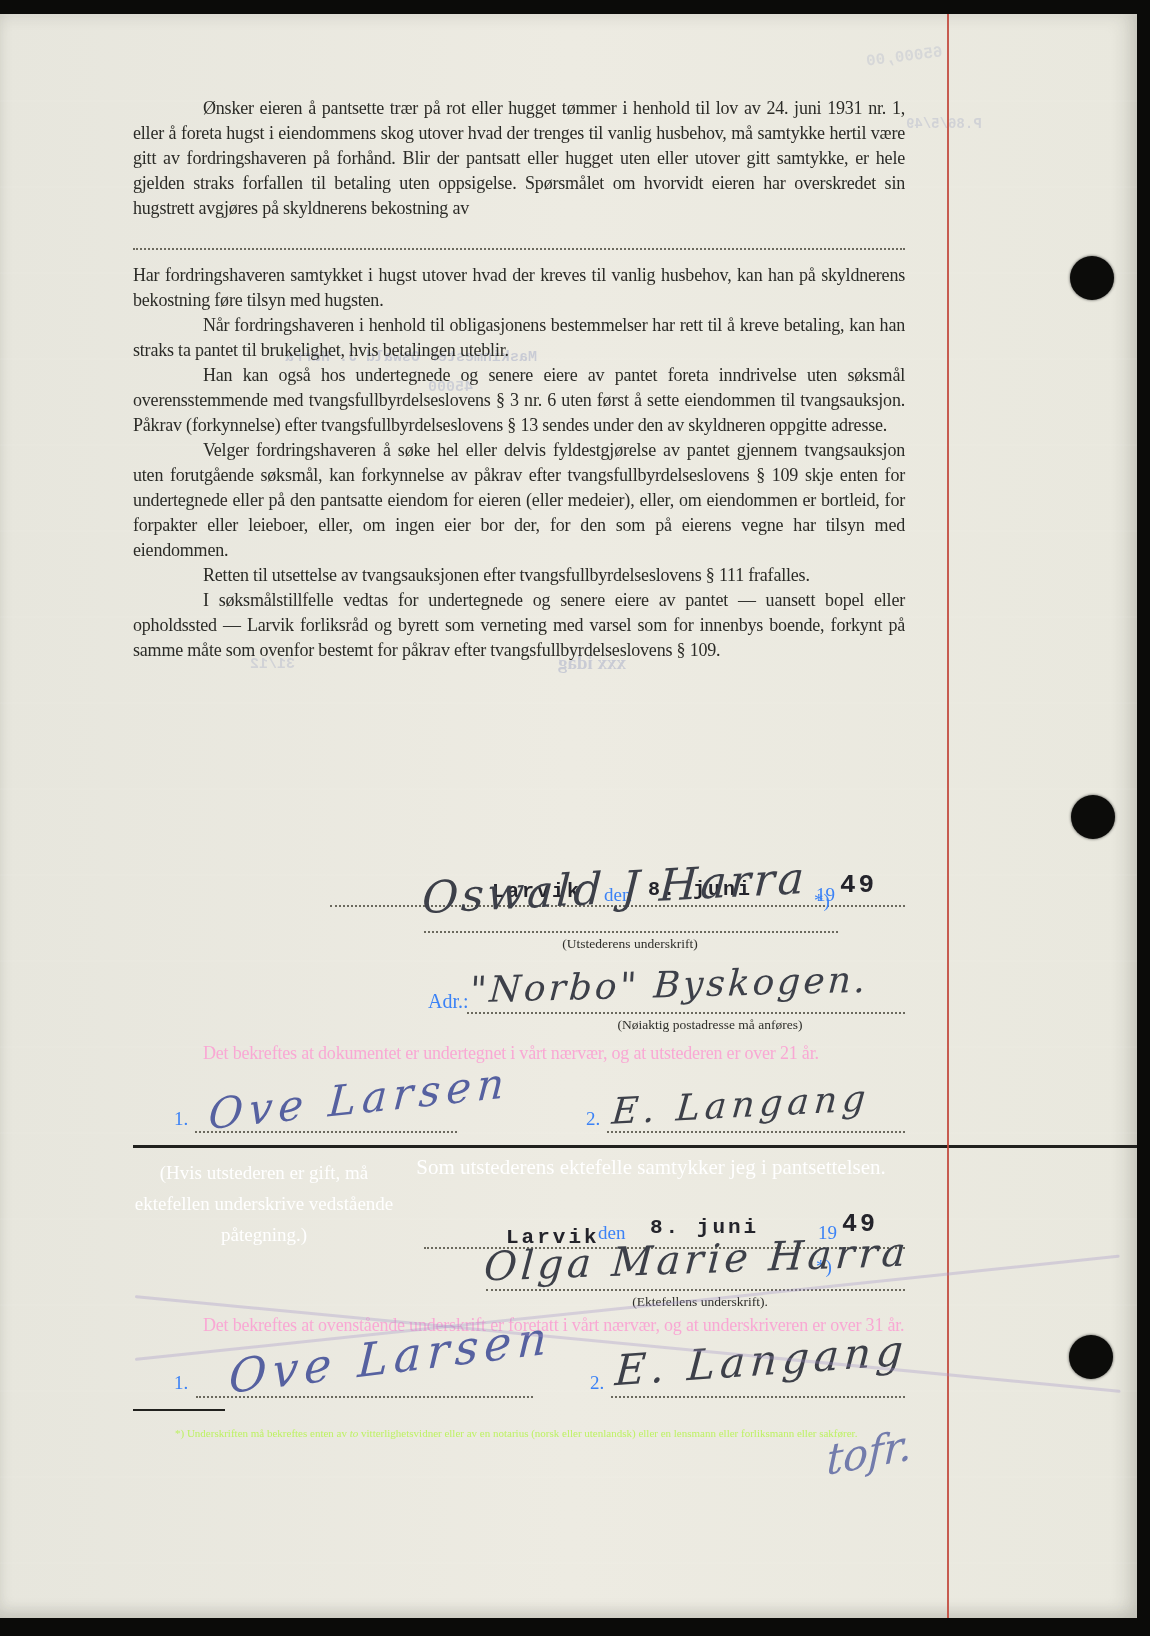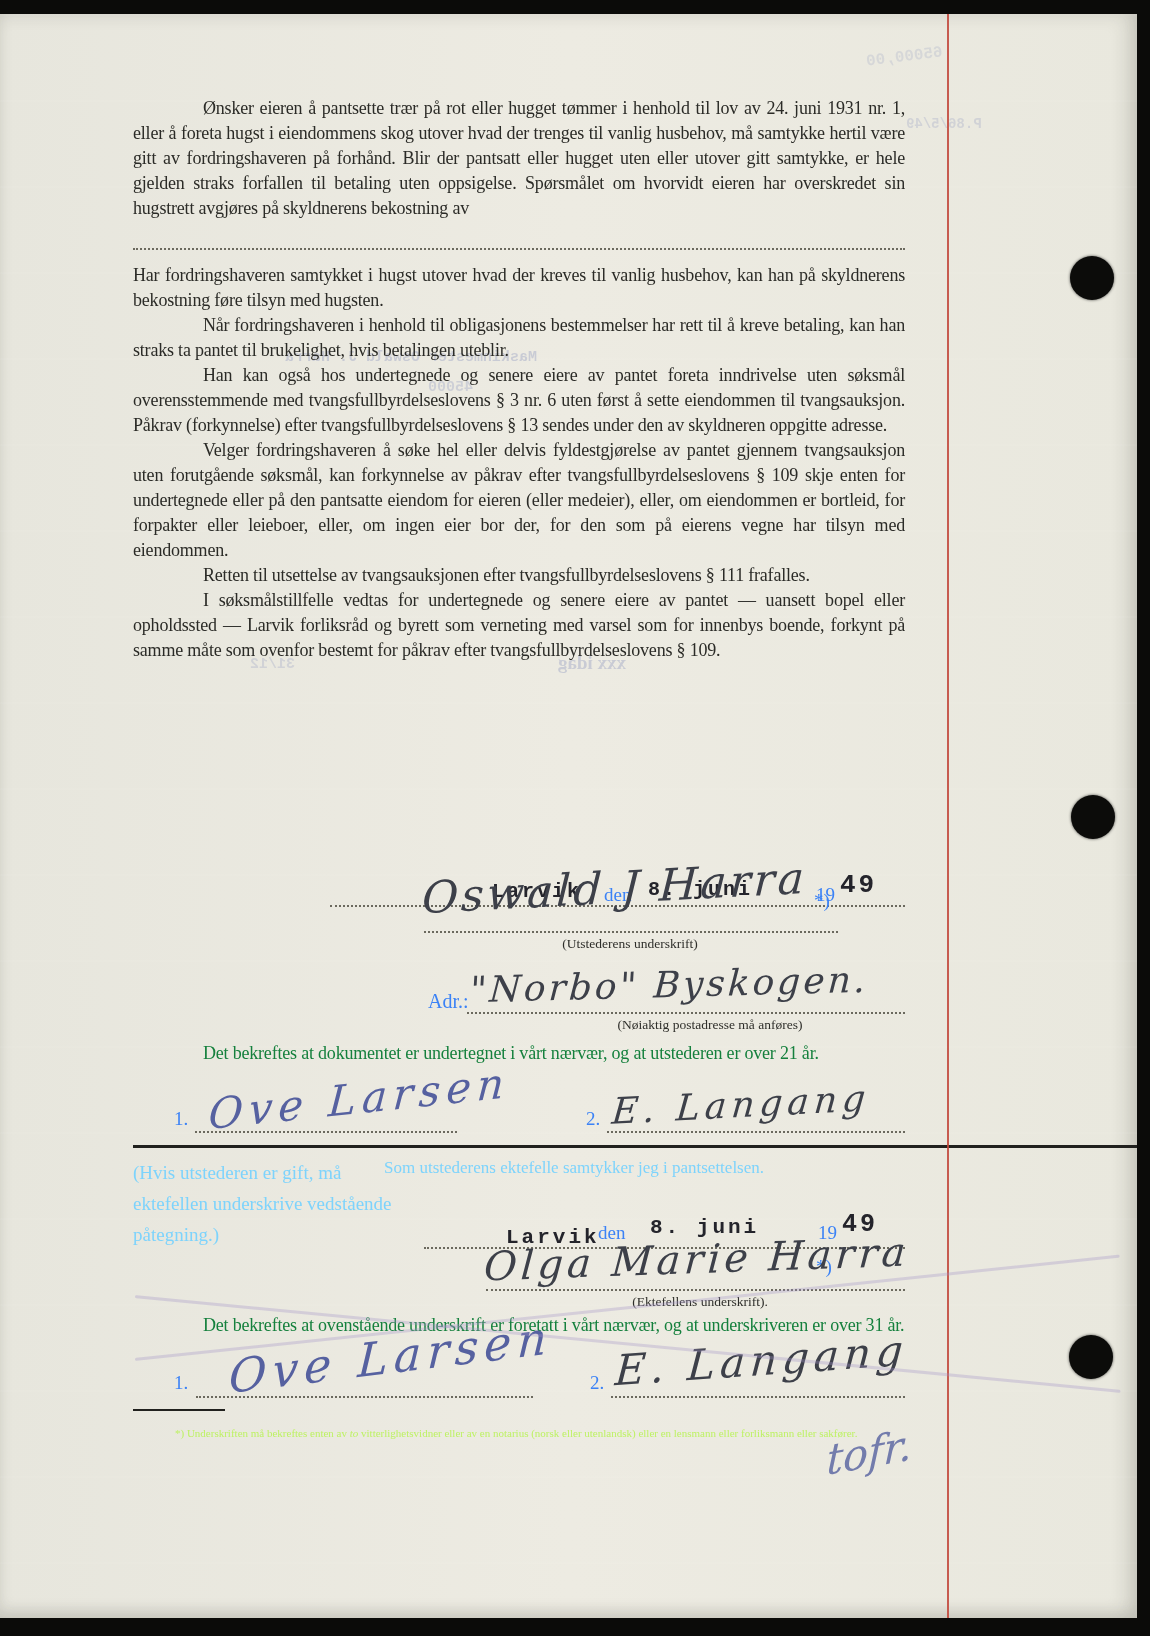--- a/index.html
+++ b/index.html
@@ -39,23 +39,23 @@
   .typed{position:absolute;font-family:"Liberation Mono",monospace;font-weight:bold;color:#24242b;letter-spacing:3px;z-index:5;white-space:nowrap;}
   .dotted{position:absolute;border-bottom:2px dotted #6b695e;z-index:3;}
   .hand{position:absolute;font-family:"DejaVu Serif",serif;font-style:italic;white-space:nowrap;z-index:5;}
   .hand.dark{color:var(--dark-ink);}
   .hand.blue{color:var(--blue-ink);}
   .caption{position:absolute;font-size:13.5px;color:#2e2e2a;text-align:center;z-index:3;white-space:nowrap;}
   .rule{position:absolute;background:#21211e;z-index:3;}
   .stroke{position:absolute;height:3px;background:var(--pencil);opacity:.32;border-radius:2px;transform-origin:left center;z-index:6;}
   .bleed{position:absolute;font-family:"Liberation Mono",monospace;font-weight:bold;color:#6f7cb4;white-space:nowrap;z-index:1;}
   .bleed.serif{font-family:"Liberation Serif",serif;}
-  .attest{position:absolute;width:772px;font-size:18px;line-height:26px;letter-spacing:-0.2px;color:#15803d;text-align:justify;z-index:3;margin:0;}
+  .attest{position:absolute;width:772px;font-size:18px;line-height:26px;letter-spacing:-0.2px;color:#f9a8d4;text-align:justify;z-index:3;margin:0;}
   .attest{text-indent:70px;}
-  .note{position:absolute;font-size:19px;line-height:31px;color:#7dd3fc;z-index:3;margin:0;}
+  .note{position:absolute;font-size:19px;line-height:31px;color:#ffffff;z-index:3;margin:0;text-align:center;}
   .footnote{position:absolute;left:133px;top:1420px;width:772px;font-size:11px;line-height:26px;color:#bef264;text-align:justify;text-indent:42px;z-index:3;margin:0;}
 </style>
 </head>
 <body>
 
 <div class="scan">
   <div class="paper"></div>
 
   <div class="bleed" style="left:285px;top:349px;font-size:15px;opacity:.28;transform:scaleX(-1);">Maskinmester Oswald J. Harra</div>
   <div class="bleed" style="left:428px;top:379px;font-size:15px;opacity:.24;transform:scaleX(-1);">45000</div>
@@ -99,21 +99,21 @@
   <div class="printed" style="left:174px;top:1108px;font-size:19px;">1.</div>
   <div class="dotted" style="left:195px;top:1131px;width:262px;"></div>
   <div class="hand blue" style="left:208px;top:1074px;font-size:42px;letter-spacing:6px;transform:rotate(-6deg) skewX(-10deg);">Ove Larsen</div>
   <div class="printed" style="left:586px;top:1108px;font-size:19px;">2.</div>
   <div class="dotted" style="left:607px;top:1131px;width:298px;"></div>
   <div class="hand dark" style="left:612px;top:1084px;font-size:36px;letter-spacing:5px;transform:rotate(-3deg) skewX(-8deg);">E. Langang</div>
 
   <div class="rule" style="left:133px;top:1145px;width:1004px;height:3px;"></div>
 
   <p class="note" style="left:133px;top:1157px;width:262px;">(Hvis utstederen er gift, må ektefellen underskrive vedstående påtegning.)</p>
-  <p class="note" style="left:384px;top:1152px;width:510px;font-size:17px;">Som utstederens ektefelle samtykker jeg i pantsettelsen.</p>
+  <p class="note" style="left:396px;top:1152px;width:510px;font-size:21px;">Som utstederens ektefelle samtykker jeg i pantsettelsen.</p>
 
   <div class="dotted" style="left:424px;top:1247px;width:481px;"></div>
   <div class="typed" style="left:506px;top:1226px;font-size:21px;">Larvik</div>
   <div class="printed" style="left:598px;top:1222px;font-size:19px;">den</div>
   <div class="typed" style="left:650px;top:1216px;font-size:21px;">8. juni</div>
   <div class="printed" style="left:818px;top:1222px;font-size:19px;">19</div>
   <div class="typed" style="left:842px;top:1210px;font-size:25px;">49</div>
 
   <div class="hand dark" style="left:484px;top:1236px;font-size:40px;letter-spacing:4px;transform:rotate(-2deg) skewX(-6deg);">Olga Marie Harra</div>
   <div class="printed" style="left:816px;top:1256px;font-size:19px;">*)</div>

